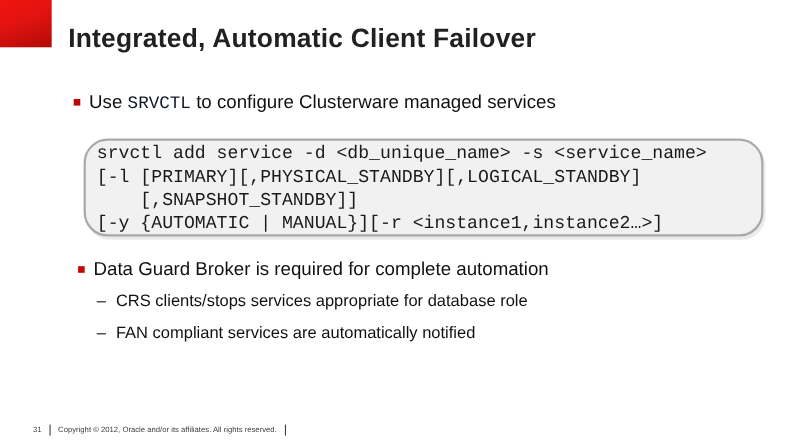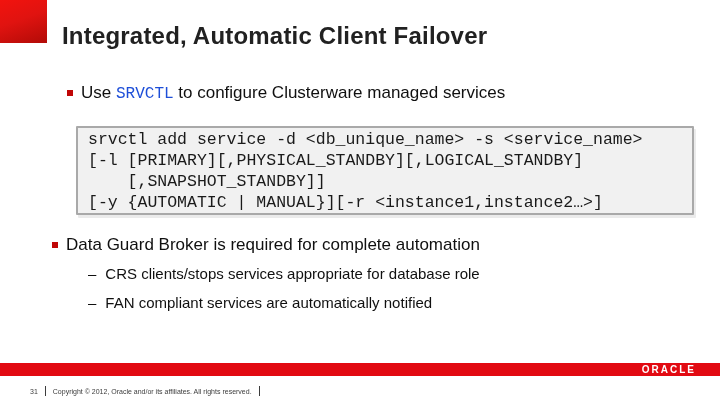--- a/index.html
+++ b/index.html
@@ -32,49 +32,49 @@
   }
 
   
   .bullet-row {
     position: absolute;
     display: flex;
     align-items: flex-start;
     white-space: nowrap;
   }
   .bullet-row.b1 { left: 67px; top: 83px; }
-  .bullet-row.b2 { left: 52px; top: 235px; justify-content: center; }
+  .bullet-row.b2 { left: 71px; top: 235px; justify-content: center; }
 
   .bullet-marker {
     width: 6px; height: 6px;
     background: #c00606;
     margin-top: 7px;
     margin-right: 8px;
     flex: 0 0 auto;
   }
 
   .bullet-text {
     font-size: 17px;
     color: #101010;
     line-height: 20px;
   }
   .inline-code {
     font-family: "Liberation Mono", "DejaVu Sans Mono", monospace;
     font-size: 16px;
-    color: #1d4ed8;
+    color: #0f172a;
   }
 
   
   .code-box {
     position: absolute;
     left: 76px; top: 126px;
     width: 618px; height: 89px;
     background: #f1f1f1;
     border: 2px solid #a9a9a9;
-    border-radius: 1px;
+    border-radius: 22px;
     box-shadow: 2px 3px 0 rgba(0,0,0,0.08);
     padding: 1px 10px;
     overflow: hidden;
   }
   .code-box pre {
     font-family: "Liberation Mono", "DejaVu Sans Mono", monospace;
     font-size: 16.5px;
     line-height: 21px;
     color: #1a1a1a;
     white-space: pre;
@@ -157,23 +157,20 @@
   <div class="sub-bullet s1">
     <span class="sub-dash">–</span>
     <span>CRS clients/stops services appropriate for database role</span>
   </div>
 
   <div class="sub-bullet s2">
     <span class="sub-dash">–</span>
     <span>FAN compliant services are automatically notified</span>
   </div>
 
-  <div class="bottom-bar">
-    <span class="oracle-logo">ORACLE</span>
-  </div>
 
   <div class="footer">
     <span class="page-num">31</span>
     <span class="sep"></span>
     <span>Copyright © 2012, Oracle and/or its affiliates. All rights reserved.</span>
     <span class="sep"></span>
   </div>
 
 </div>
 

